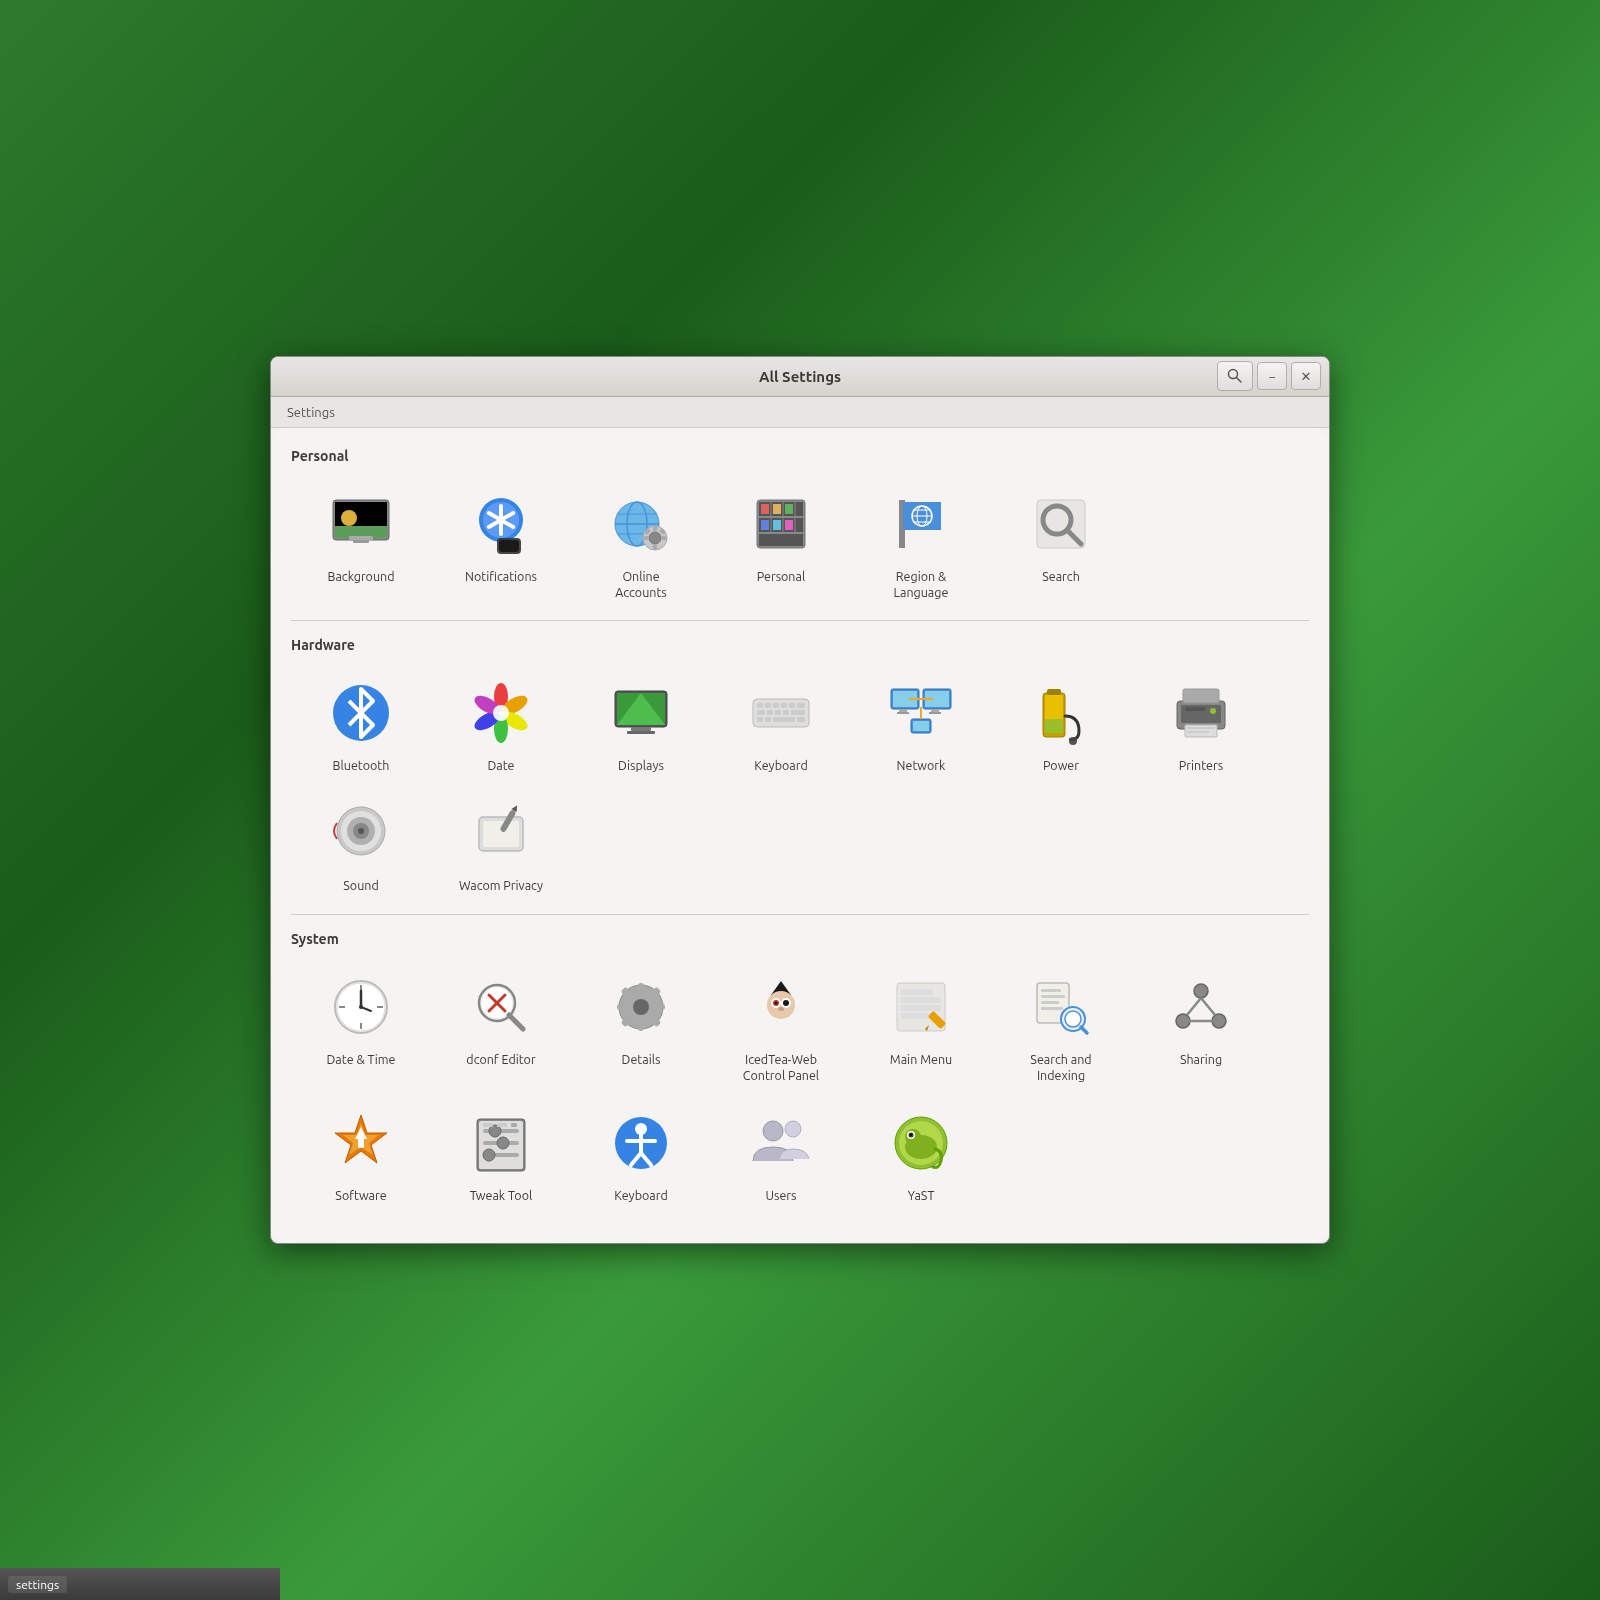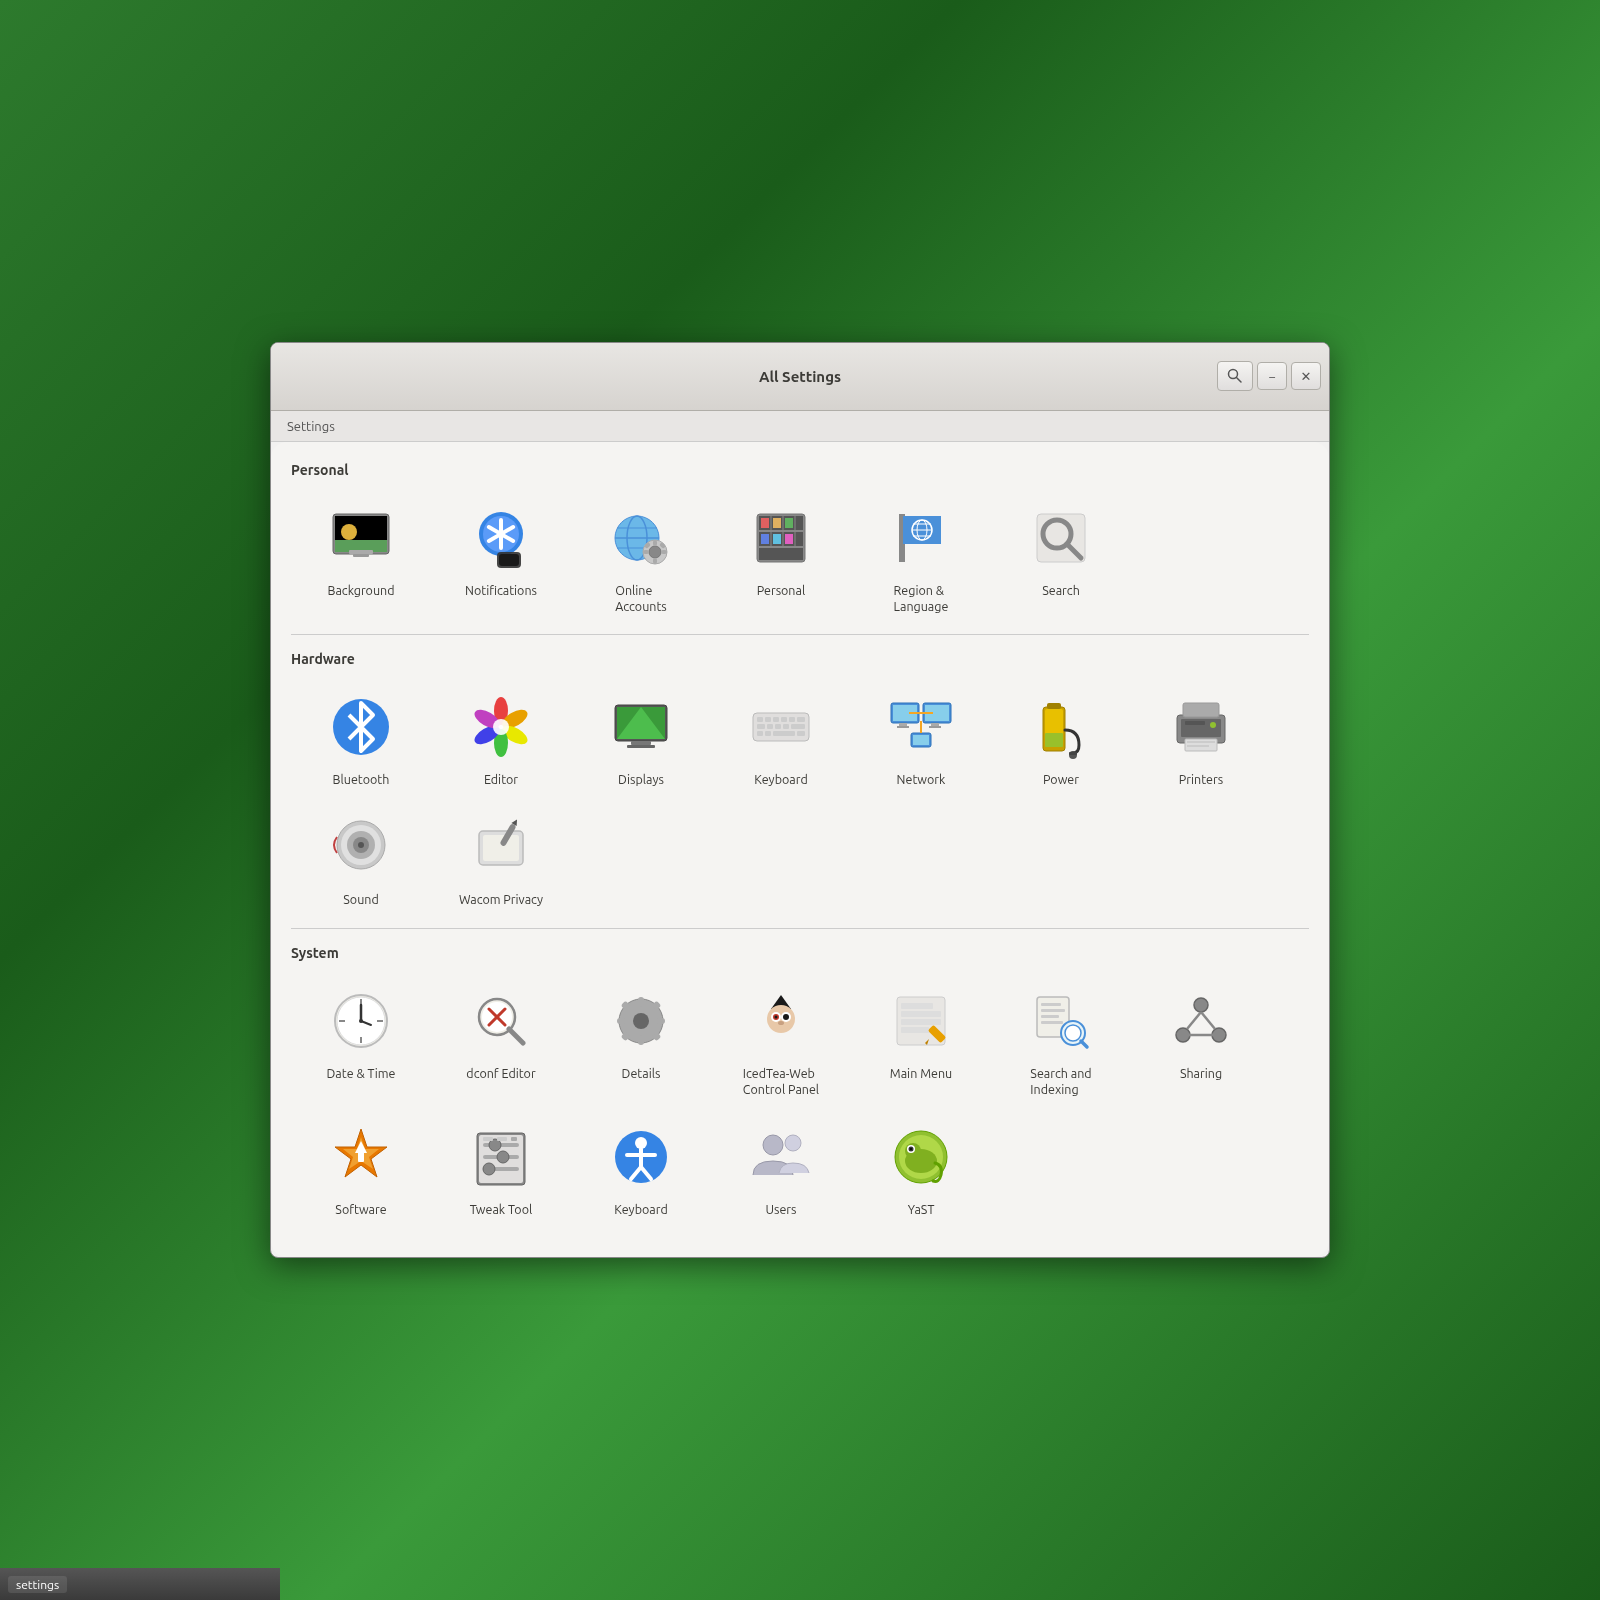--- a/index.html
+++ b/index.html
@@ -15,21 +15,21 @@
     .window {
       width: 1060px;
       background: #f2f1f0;
       border-radius: 8px;
       box-shadow: 0 8px 32px rgba(0,0,0,0.5);
       overflow: hidden;
       border: 1px solid #888;
     }
     .titlebar {
       background: linear-gradient(to bottom, #e8e6e3, #d6d3cf);
-      height: 68px;
+      height: 40px;
       display: flex;
       align-items: center;
       justify-content: center;
       position: relative;
       border-bottom: 1px solid #b0aea8;
     }
     .titlebar-title {
       font-size: 15px;
       font-weight: bold;
       color: #3c3b37;
@@ -112,21 +112,21 @@
       align-items: center;
       justify-content: center;
     }
     .setting-icon svg {
       width: 64px;
       height: 64px;
     }
     .setting-label {
       font-size: 12.5px;
       color: #3c3b37;
-      text-align: left;
+      text-align: center;
       line-height: 1.3;
     }
     .divider {
       height: 1px;
       background: #ccc;
       margin: 8px 0 16px 0;
     }
     .taskbar {
       position: fixed;
       bottom: 0;
@@ -308,21 +308,21 @@
 
             <ellipse cx="32" cy="16" rx="7" ry="14" fill="#e84040" transform="rotate(0 32 32)"></ellipse>
             <ellipse cx="32" cy="16" rx="7" ry="14" fill="#e8a000" transform="rotate(60 32 32)"></ellipse>
             <ellipse cx="32" cy="16" rx="7" ry="14" fill="#e8e800" transform="rotate(120 32 32)"></ellipse>
             <ellipse cx="32" cy="16" rx="7" ry="14" fill="#40c040" transform="rotate(180 32 32)"></ellipse>
             <ellipse cx="32" cy="16" rx="7" ry="14" fill="#4040e8" transform="rotate(240 32 32)"></ellipse>
             <ellipse cx="32" cy="16" rx="7" ry="14" fill="#c040c0" transform="rotate(300 32 32)"></ellipse>
             <circle cx="32" cy="32" r="8" fill="white" opacity="0.9"></circle>
           </svg>
         </div>
-        <span class="setting-label">Editor</span>
+        <span class="setting-label">Date</span>
       </div>
 
       <div class="setting-item">
         <div class="setting-icon">
           <svg viewBox="0 0 64 64" xmlns="http://www.w3.org/2000/svg">
             <rect x="6" y="10" width="52" height="36" rx="3" fill="#555" stroke="#444" stroke-width="1"></rect>
             <rect x="8" y="12" width="48" height="32" fill="#3a9a3a"></rect>
 
             <polygon points="32,12 8,44 56,44" fill="#55cc55" opacity="0.7"></polygon>
             <rect x="22" y="46" width="20" height="4" fill="#777" rx="1"></rect>

